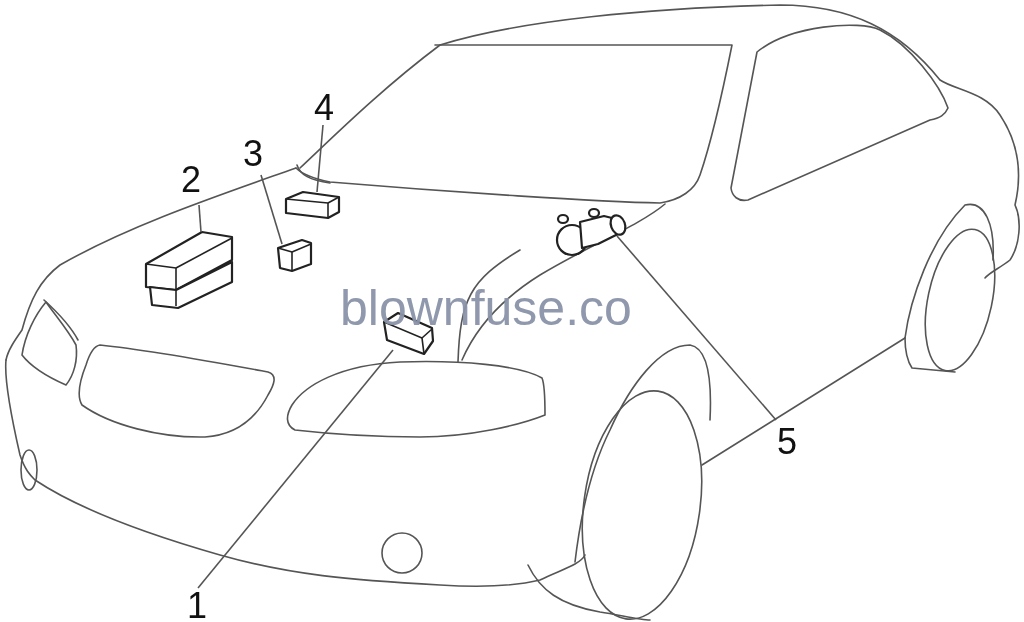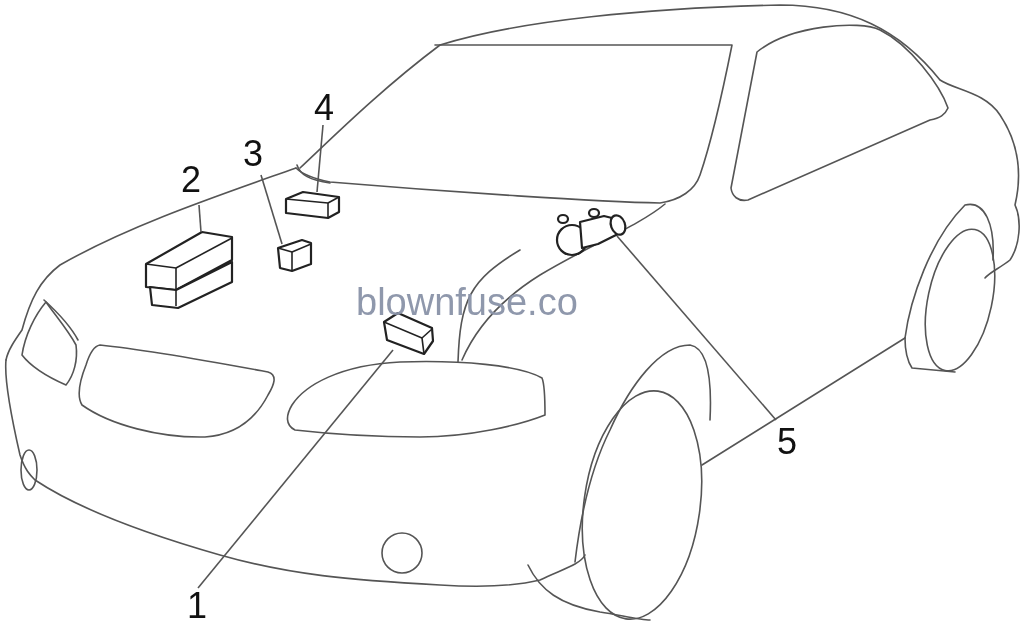--- a/index.html
+++ b/index.html
@@ -3,21 +3,21 @@
 <meta charset="utf-8">
 <style>
   html, body { margin: 0; padding: 0; background: #ffffff; }
   .stage { position: relative; width: 1024px; height: 622px; overflow: hidden; background: #ffffff; }
   svg { position: absolute; left: 0; top: 0; }
   .body-line { fill: none; stroke: #555555; stroke-width: 1.6; stroke-linecap: round; stroke-linejoin: round; }
   .part { fill: #ffffff; stroke: #222222; stroke-width: 2.2; stroke-linejoin: round; }
   .part-thin { fill: none; stroke: #222222; stroke-width: 1.6; }
   .leader { fill: none; stroke: #555555; stroke-width: 1.6; }
   .callout { position: absolute; font-family: "Liberation Sans", sans-serif; font-size: 36px; color: #111111; line-height: 1; }
-  .watermark { position: absolute; left: 356px; top: 283px; font-family: "Liberation Sans", sans-serif; font-size: 38px; color: #8a93a8; opacity: 0.95; letter-spacing: 0px; line-height: 1; }
+  .watermark { position: absolute; left: 340px; top: 283px; font-family: "Liberation Sans", sans-serif; font-size: 50px; color: #8a93a8; opacity: 0.95; letter-spacing: 0px; line-height: 1; }
 </style>
 </head>
 <body>
 
 <div class="stage">
   <svg width="1024" height="622" viewBox="0 0 1024 622">
 
     <path class="body-line" d="M300,168 C330,140 380,90 440,45 C520,20 650,8 780,5 C850,5 900,30 940,80 C955,90 985,92 1000,115 C1020,145 1022,175 1015,205 C1022,220 1020,245 1010,260 C1000,268 990,272 985,278"></path>
 
     <path class="body-line" d="M435,45 L732,45 C725,80 712,140 700,175 C695,190 680,200 660,203 C600,202 450,192 330,182 C310,178 300,172 296,168"></path>

